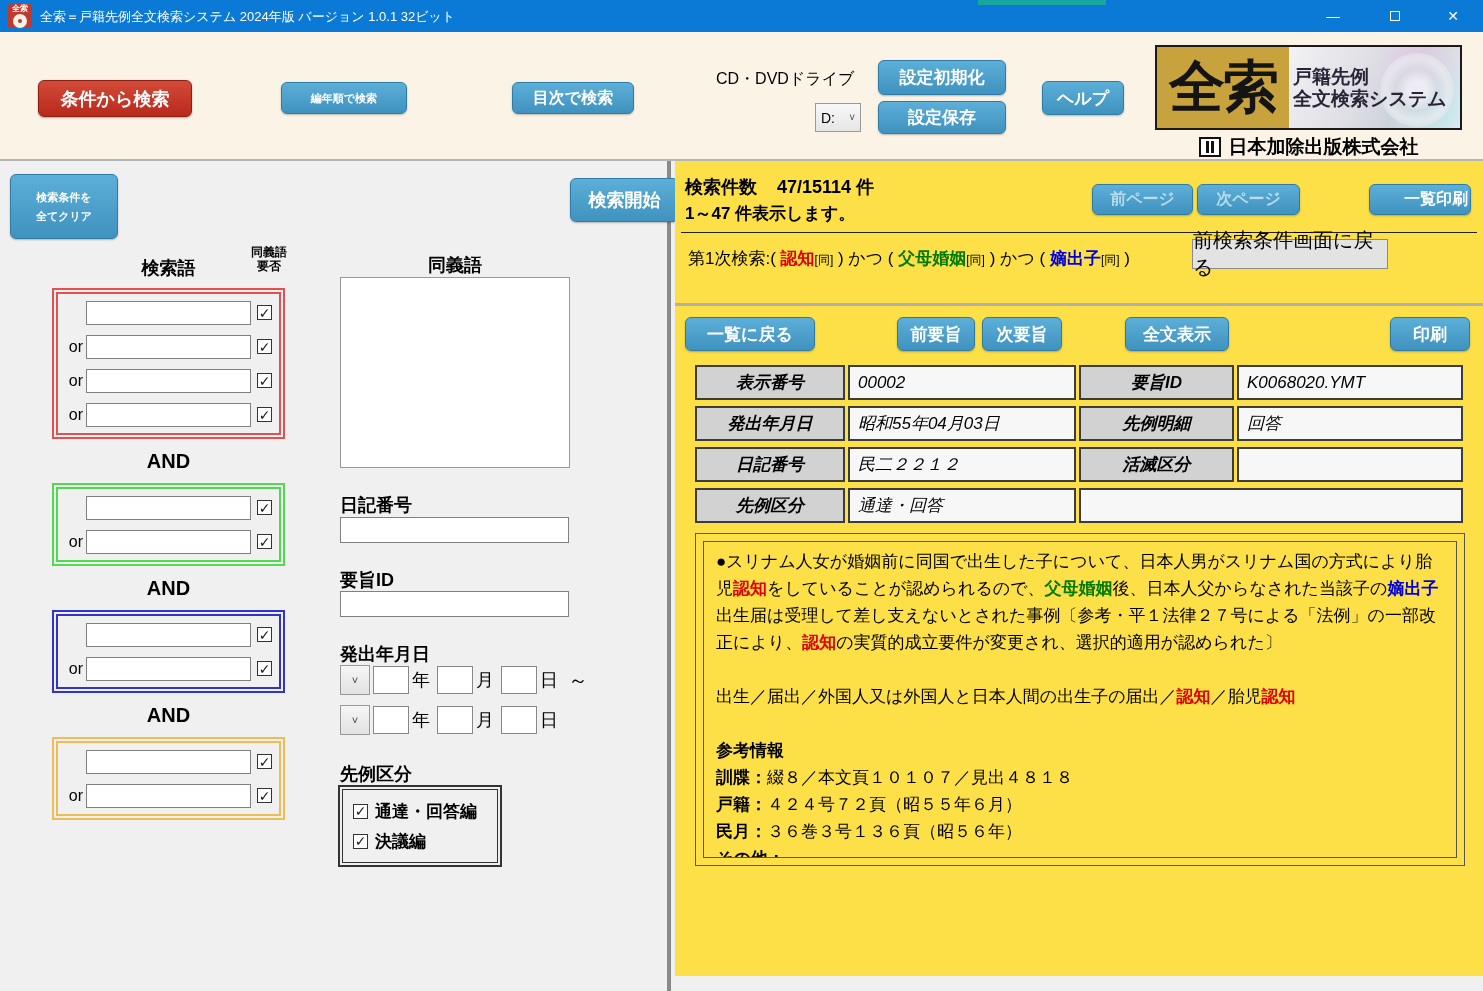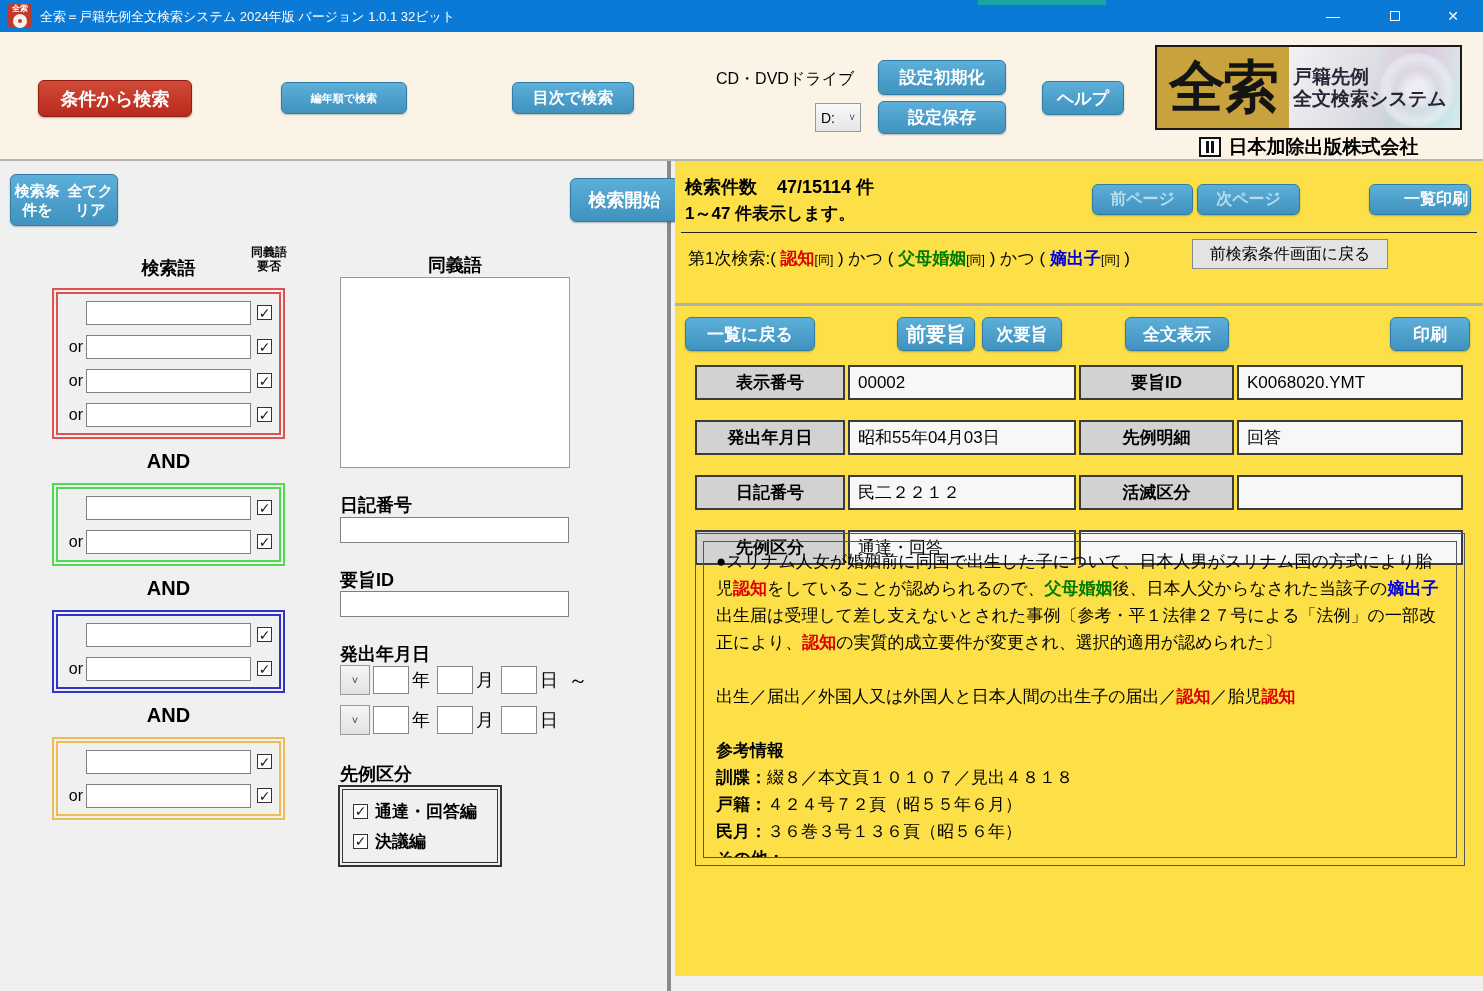--- a/index.html
+++ b/index.html
@@ -56,21 +56,21 @@
   #logo-right::before { content:""; position:absolute; right:6px; top:6px; width:74px; height:74px; border-radius:50%;
      background: radial-gradient(circle, #f8f8fa 18%, #d8dce2 40%, #eceef2 60%, #c9cdd6 100%); opacity:.7; }
   #logo-sub1 { position:relative; font-size:19px; font-weight:bold; color:#2a2438; line-height:22px; }
   #logo-sub2 { position:relative; font-size:19px; font-weight:bold; color:#2a2438; line-height:22px; }
   #company-row { position:absolute; left:1155px; top:102px; width:307px; display:flex; align-items:center; justify-content:center; gap:8px; }
   #publisher-mark { width:22px; height:20px; border:2px solid #111; display:flex; align-items:center; justify-content:center; gap:2px; background:#fff; }
   #publisher-mark i { display:block; width:3px; height:12px; background:#111; }
   #company-name { font-size:19px; font-weight:bold; }
   
   #left-panel { position:absolute; left:0; top:161px; width:671px; height:830px; background:#f0f0f0; border-right:4px solid #8a8a8a; }
-  #btn-clear { position:absolute; left:10px; top:13px; width:108px; height:52px; font-size:15px; line-height:19px; flex-direction:row; }
+  #btn-clear { position:absolute; left:10px; top:13px; width:108px; height:65px; font-size:11px; line-height:19px; flex-direction:column; }
   #btn-start { position:absolute; left:548px; top:17px; width:109px; height:44px; font-size:18px;margin-left:22px; }
   #term-col-label { position:absolute; left:85px; top:95px; width:167px; text-align:center; font-size:18px; font-weight:bold; }
   #syn-col-label { position:absolute; left:242px; top:84px; width:54px; text-align:center; font-size:12px; line-height:14px; font-weight:bold; }
   #syn-box-label { position:absolute; left:340px; top:92px; width:230px; text-align:center; font-size:18px; font-weight:bold; }
   #synonym-box { position:absolute; left:340px; top:116px; width:230px; height:191px; background:#fff; border:1px solid #999; }
   #term-groups { position:absolute; left:52px; top:127px; width:233px; }
   .tgroup { border:2px solid; padding:2px; background:#f0f0f0; }
   .tgroup-in { border:2px solid; padding:6px 0; }
   .trow { display:flex; align-items:center; height:25px; margin-bottom:9px; }
   .trow:last-child { margin-bottom:0; }
@@ -91,29 +91,29 @@
   .prec-row .cb { margin-left:0; }
   
   #right-top { position:absolute; left:675px; top:161px; width:808px; height:157px; background:#fde047; }
   #count-line1 { position:absolute; left:10px; top:14px; font-size:18px; font-weight:bold; }
   #count-line2 { position:absolute; left:10px; top:41px; font-size:17px; font-weight:bold; }
   #btn-prevpage { position:absolute; left:417px; top:23px; width:101px; height:31px; font-size:16px; color:#b7dcec; }
   #btn-nextpage { position:absolute; left:522px; top:23px; width:103px; height:31px; font-size:16px; color:#b7dcec; }
   #btn-printlist { position:absolute; left:694px; top:23px; width:102px; height:31px; font-size:16px;padding-left:32px; }
   #right-hr { position:absolute; left:6px; top:71px; width:796px; height:0; border-top:1px solid #222; }
   #query-line { position:absolute; left:13px; top:86px; font-size:17px; white-space:nowrap; }
-  #btn-backprev { position:absolute; left:517px; top:78px; width:196px; height:30px; background:#e3e3e3; border:1px solid #8a8a8a; font-size:16px; display:flex; align-items:center; justify-content:center; cursor:pointer; }
+  #btn-backprev { position:absolute; left:517px; top:78px; width:196px; height:30px; background:#e3e3e3; border:1px solid #8a8a8a; font-size:20px; display:flex; align-items:center; justify-content:center; cursor:pointer; }
   #results-section { position:absolute; left:675px; top:303px; width:808px; height:673px; background:#fde047; border-top:3px solid #b0b0b0; }
   #btn-backlist { position:absolute; left:10px; top:11px; width:130px; height:34px; font-size:17px; }
-  #btn-prevabs { position:absolute; left:222px; top:11px; width:78px; height:34px; font-size:20px; }
+  #btn-prevabs { position:absolute; left:222px; top:11px; width:78px; height:34px; font-size:17px; }
   #btn-nextabs { position:absolute; left:307px; top:11px; width:80px; height:34px; font-size:17px; }
   #btn-fulltext { position:absolute; left:450px; top:11px; width:104px; height:34px; font-size:17px; }
   #btn-print { position:absolute; left:715px; top:11px; width:80px; height:34px; font-size:17px; }
   #detail-table { position:absolute; left:20px; top:59px; width:770px; }
-  .dt-row { display:flex; gap:3px; margin-bottom:20px; }
+  .dt-row { display:flex; gap:3px; margin-bottom:6px;font-style:italic; }
   .dt-h { width:150px; height:35px; background:#d2d2d2; border:2px solid #3c3c3c; display:flex; align-items:center; justify-content:center; font-size:17px; font-weight:bold; }
   .dt-h.h2 { width:155px; }
   .dt-v { width:228px; height:35px; background:#f7f7f7; border:2px solid #3c3c3c; display:flex; align-items:center; padding:0 8px; font-size:17px; }
   .dt-v.v2 { width:226px; }
   .dt-v.wide { width:384px; }
   #content-box { position:absolute; left:20px; top:227px; width:770px; height:333px; border:1px solid #555; padding:7px; }
   #content-inner { border:1px solid #555; width:100%; height:100%; padding:6px 12px; font-size:17px; line-height:27px; overflow:hidden; }
   .para { margin-bottom:27px; }
   .seg-red { color:#dd0000; font-weight:bold; }
   .seg-green { color:#007a00; font-weight:bold; }

